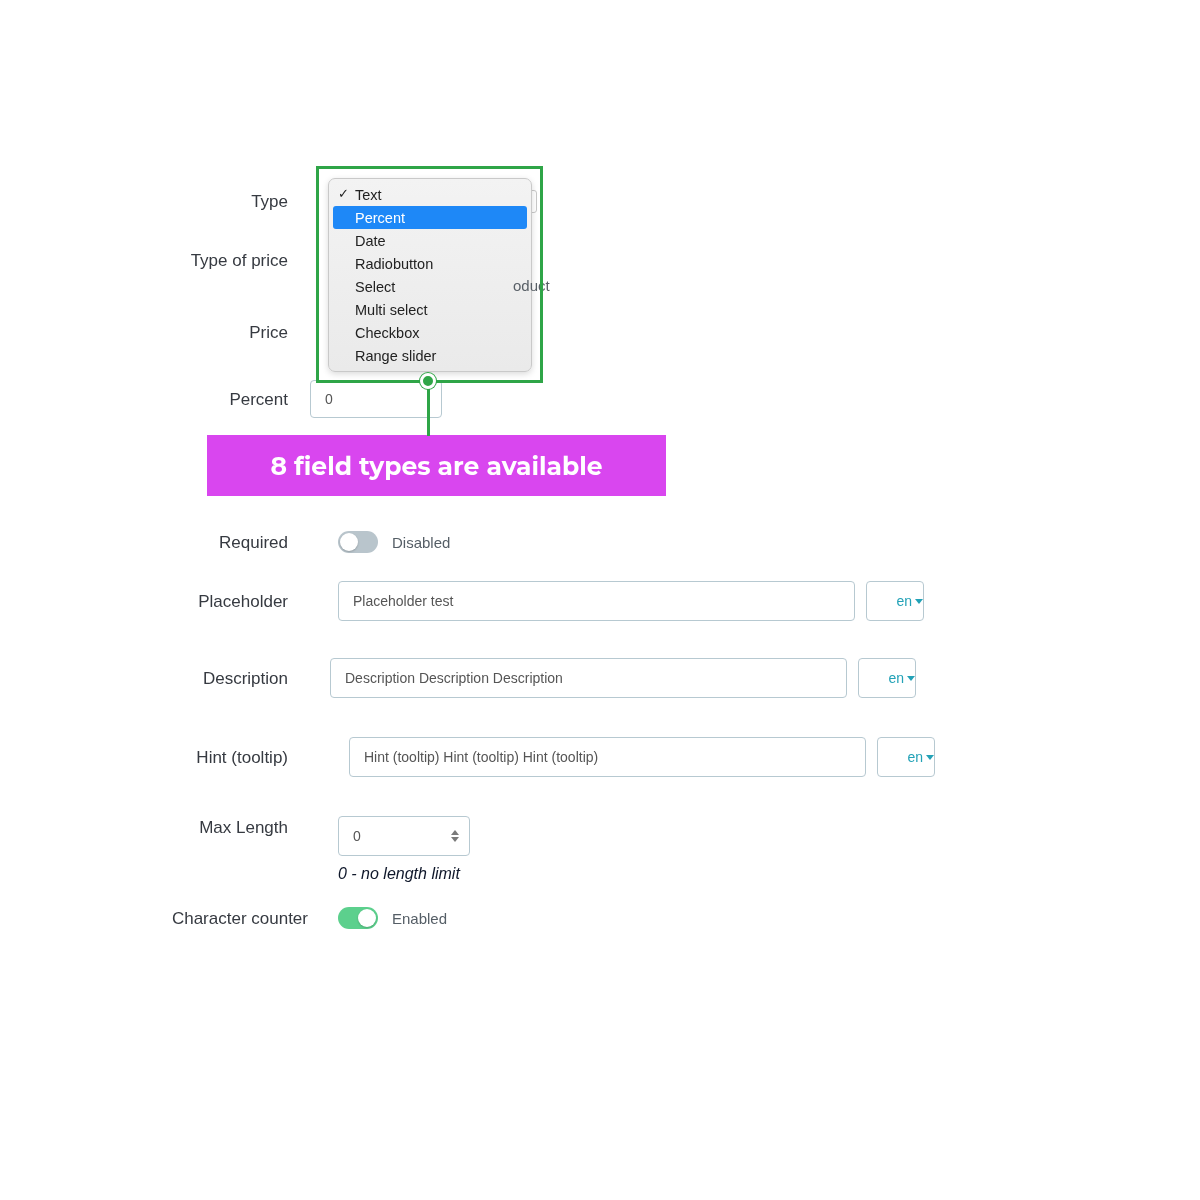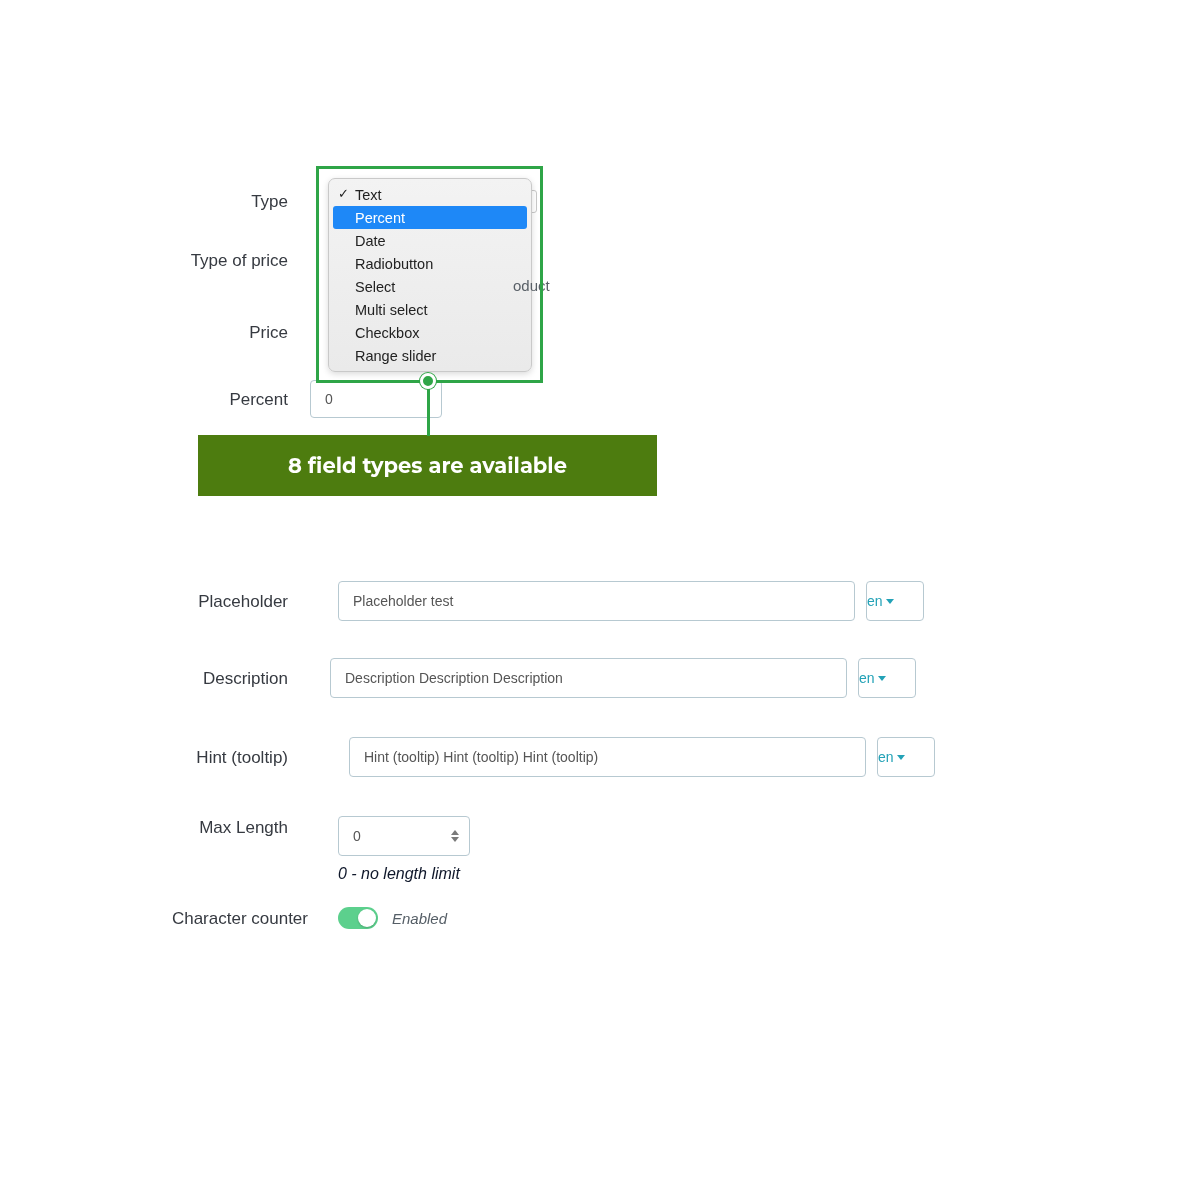--- a/index.html
+++ b/index.html
@@ -97,28 +97,28 @@
     left: 420px; top: 373px;
     width: 16px; height: 16px;
     background: #2fa547;
     border: 3px solid #fff;
     border-radius: 50%;
     z-index: 6;
     box-shadow: 0 0 0 1px #2fa547;
   }
   .banner {
     position: absolute;
-    left: 198px;
+    left: 207px;
     top: 435px;
     width: 459px;
     height: 61px;
-    background: #4d7c0f;
+    background: #d946ef;
     color: #fff;
     font-weight: 700;
-    font-size: 21px;
+    font-size: 25px;
     font-family: "Montserrat","Segoe UI",Arial,sans-serif;
     display: flex;
     align-items: center;
     justify-content: center;
     z-index: 3;
   }
   .toggle {
     width: 40px; height: 22px;
     border-radius: 22px;
     position: relative;
@@ -140,21 +140,21 @@
     font-size: 15px;
     color: #555e66;
     margin-left: 14px;
   }
   .lang-btn {
     width: 58px; height: 40px;
     border: 1px solid #b7c9d1;
     border-radius: 4px;
     display: flex;
     align-items: center;
-    justify-content: flex-start;
+    justify-content: flex-end;
     gap: 3px;
     color: #23a2b7;
     font-size: 14px;
     margin-left: 11px;
     cursor: pointer;
     background: #fff;
   }
   .caret {
     width: 0; height: 0;
     border-left: 4px solid transparent;
@@ -251,20 +251,29 @@
 
   <div class="row" style="left:150px; top:380px; align-items:center;">
     <div class="label">Percent</div>
     <div class="input input-num" style="height:38px;">
       <span>0</span>
     </div>
   </div>
 
   <div class="banner">8 field types are available</div>
 
+  <div class="row" style="left:150px; top:531px; align-items:center;">
+    <div class="label">Required</div>
+    <div style="display:flex; align-items:center; margin-left:28px;">
+      <div class="toggle off">
+          <div class="knob"></div>
+        </div>
+      <div class="toggle-label">Disabled</div>
+    </div>
+  </div>
 
   <div class="row" style="left:150px; top:581px; align-items:center;">
     <div class="label">Placeholder</div>
     <div style="display:flex; align-items:center; margin-left:28px;">
       <div class="input input-wide">
         <span>Placeholder test</span>
       </div>
       <div class="lang-btn">
         <span>en</span>
         <span class="caret"></span>
@@ -307,21 +316,21 @@
           <div class="up"></div>
             <div class="down"></div>
         </div>
       </div>
       <div class="helper">0 - no length limit</div>
     </div>
   </div>
 
   <div class="row" style="left:150px; top:907px; align-items:center;">
     <div class="label" style="width:180px;">Character counter</div>
-    <div style="display:flex; align-items:center; margin-left:8px;font-style:italic;">
+    <div style="display:flex; align-items:center; margin-left:8px;">
       <div class="toggle on">
           <div class="knob"></div>
         </div>
       <div class="toggle-label">Enabled</div>
     </div>
   </div>
 
 </div>
 
 </body></html>

